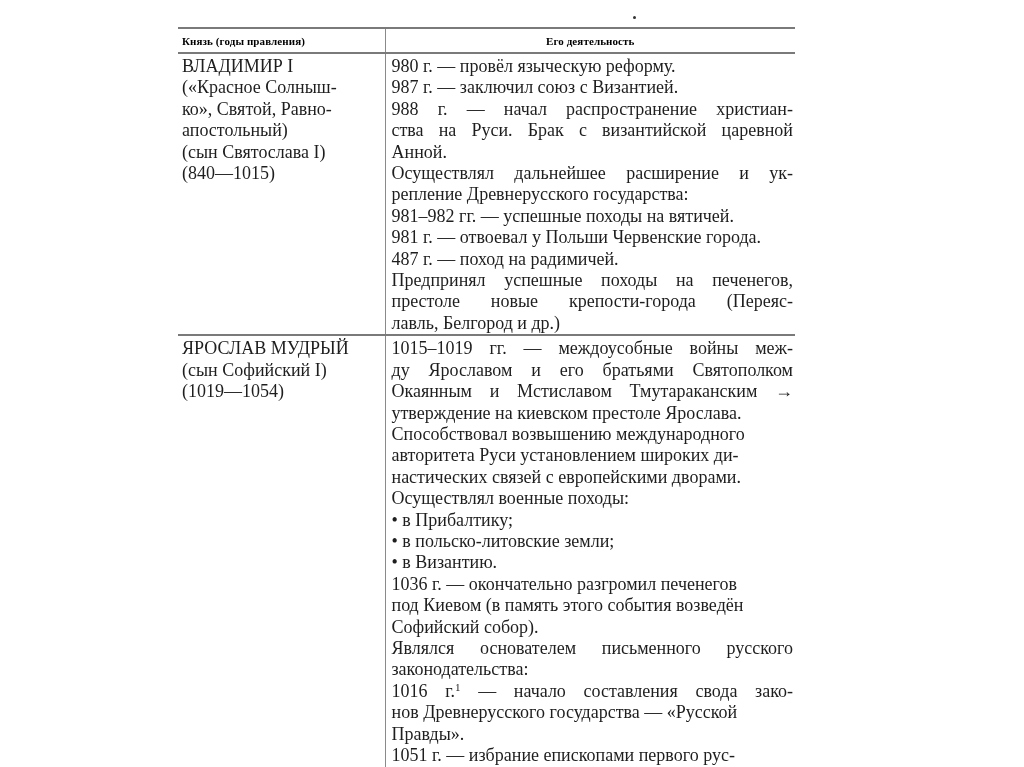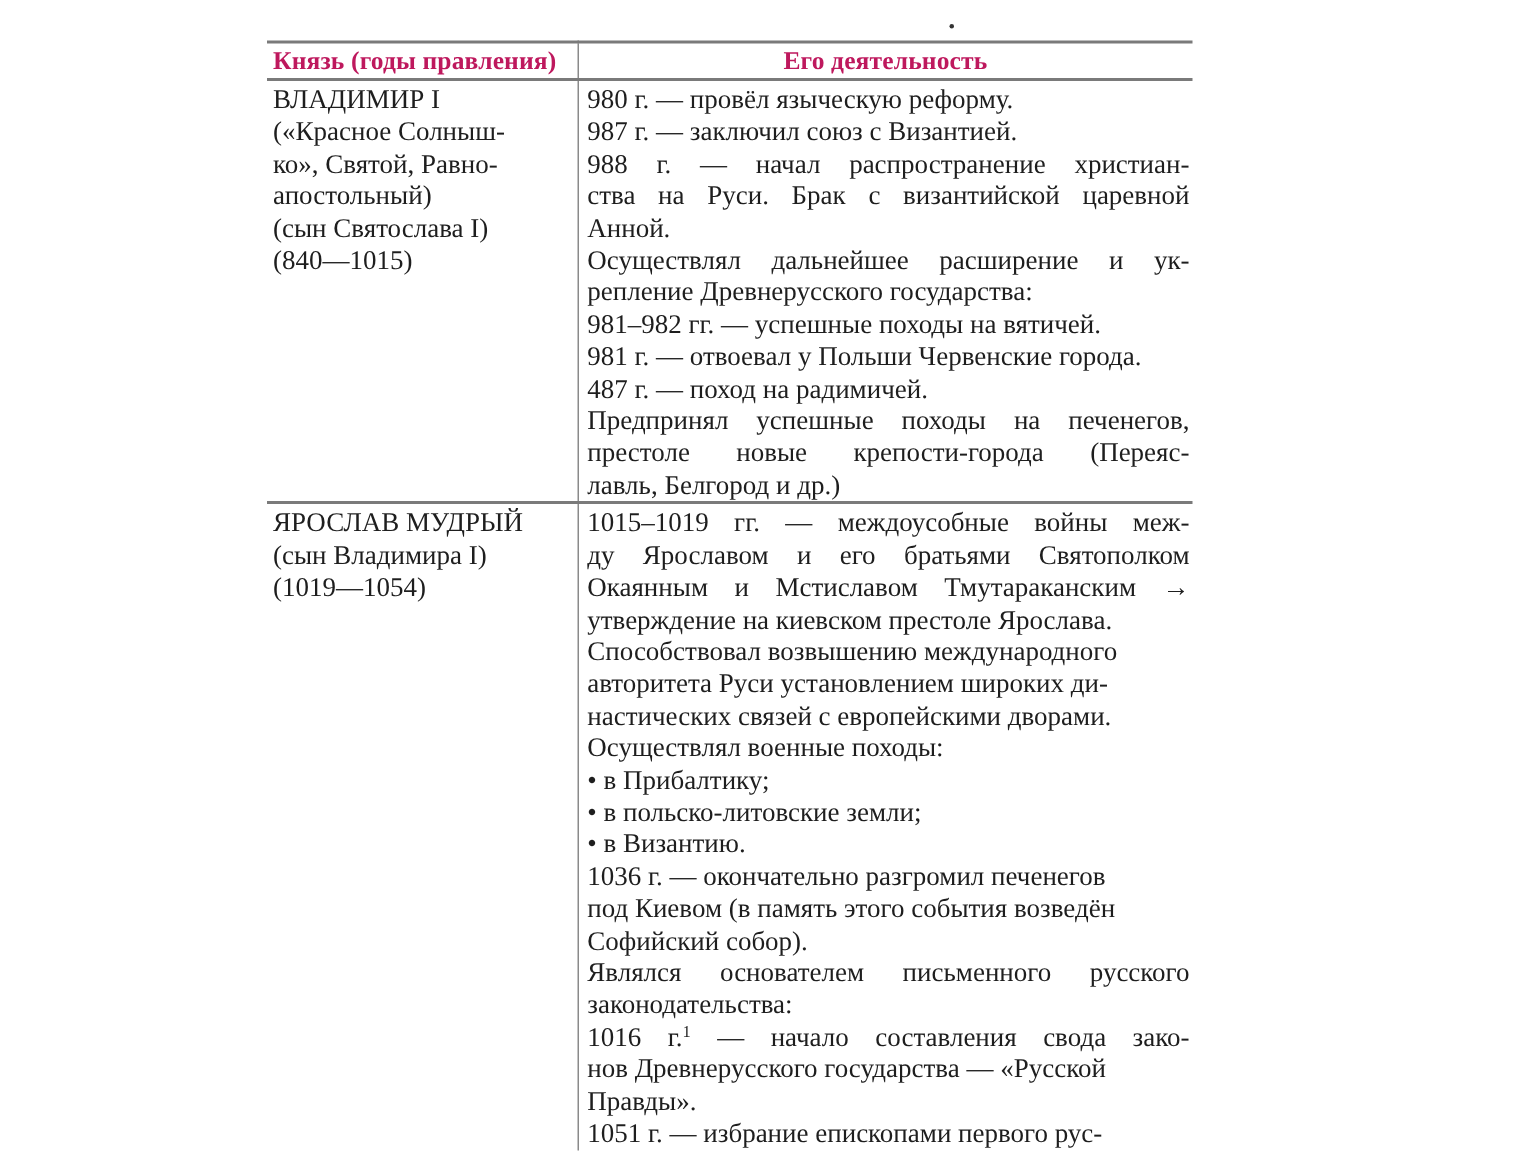--- a/index.html
+++ b/index.html
@@ -33,24 +33,24 @@
       table-layout: fixed;
     }
     table.doc-table col.c1 { width: 207px; }
     table.doc-table col.c2 { width: 410px; }
     thead tr {
       border-top: 2px solid #7a7a7a;
       border-bottom: 2px solid #7a7a7a;
     }
     th {
       font-weight: bold;
-      font-size: 17px;
+      font-size: 11px;
       height: 23px;
       padding: 0 3px;
-      color: #be185d;
+      color: #000000;
       letter-spacing: 0.1px;
     }
     th.h1 { text-align: left; padding-left: 4px; }
     th.h2 { }
     th.h1, td.name-cell { border-right: 1.5px solid #8a8a8a; }
     tbody tr.row-sep {
       border-bottom: 2px solid #7a7a7a;
     }
     td {
       vertical-align: top;
@@ -118,21 +118,21 @@
         <span class="line">981 г. — отвоевал у Польши Червенские города.</span>
         <span class="line">487 г. — поход на радимичей.</span>
         <span class="line just">Предпринял успешные походы на печенегов,</span>
         <span class="line just">престоле новые крепости-города (Переяс-</span>
         <span class="line">лавль, Белгород и др.)</span>
       </td>
     </tr>
     <tr class="row2">
       <td class="name-cell">
         <span class="line">ЯРОСЛАВ МУДРЫЙ</span>
-        <span class="line">(сын Владимира I)</span>
+        <span class="line">(сын Софийский I)</span>
         <span class="line">(1019—1054)</span>
       </td>
       <td class="act-cell">
         <span class="line just">1015–1019 гг. — междоусобные войны меж-</span>
         <span class="line just">ду Ярославом и его братьями Святополком</span>
         <span class="line just">Окаянным и Мстиславом Тмутараканским →</span>
         <span class="line">утверждение на киевском престоле Ярослава.</span>
         <span class="line">Способствовал возвышению международного</span>
         <span class="line">авторитета Руси установлением широких ди-</span>
         <span class="line">настических связей с европейскими дворами.</span>

